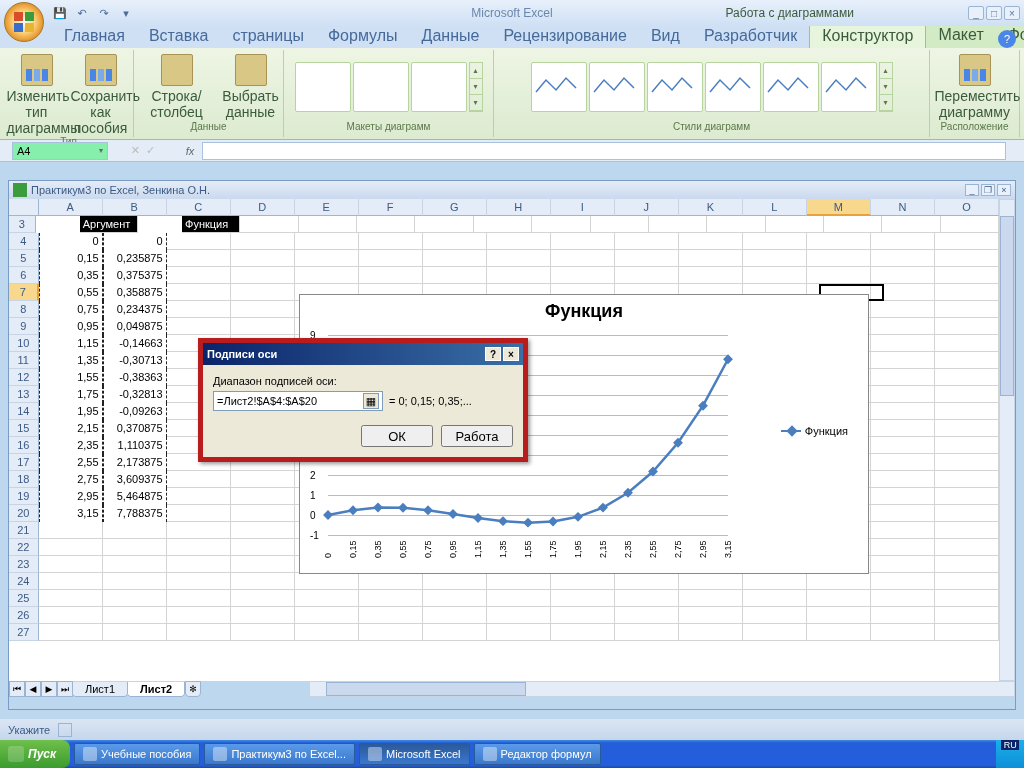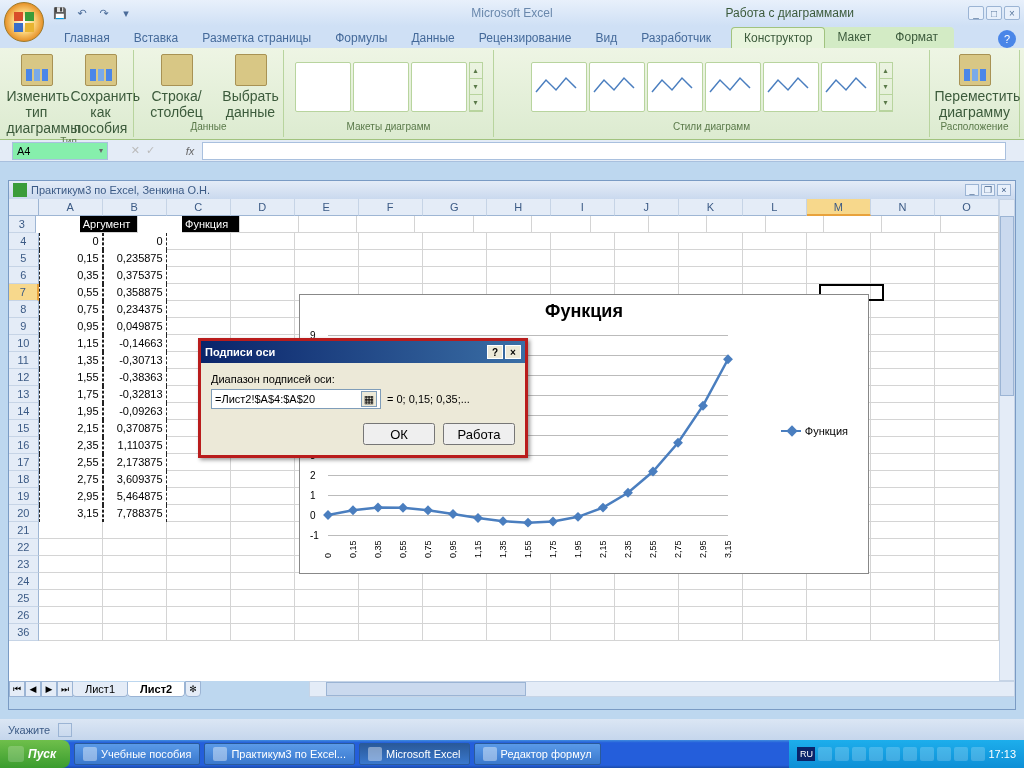--- a/index.html
+++ b/index.html
@@ -15,21 +15,21 @@
 .office-btn .flag span:nth-child(4){background:#e8b431;}
 .qat { margin-left: 52px; display: flex; gap: 6px; align-items:center; }
 .qat-item { width:16px;height:16px;display:flex;align-items:center;justify-content:center;color:#4a6b99;}
 .title-text { position:absolute;left:50%;transform:translateX(-50%);color:#6a88ac;font-size:12px;}
 .context-title { position:absolute; right:170px; color:#3b5a3b; font-size:12px; }
 .win-controls { margin-left:auto;display:flex;gap:2px;margin-right:4px;}
 .win-controls span{width:16px;height:14px;border:1px solid #9bb4d4;display:flex;align-items:center;justify-content:center;font-size:10px;color:#5a789e;background:#e8f0fb;border-radius:2px;}
 
 
 .ribbon-tabs { height:22px; display:flex; align-items:end; padding-left:52px; background:linear-gradient(to bottom,#cfe0f5,#cfe0f5);}
-.tab { padding: 3px 12px; color:#456a9a; cursor:pointer; font-size:12px; border-top-left-radius:4px;border-top-right-radius:4px;}
+.tab { padding: 3px 12px; color:#456a9a; cursor:pointer; font-size:16px; border-top-left-radius:4px;border-top-right-radius:4px;}
 .tab.active { background:#e8f5dd; border:1px solid #a1c37f; border-bottom:none; color:#3b5a3b;}
 .context-tabs { margin-left:auto; display:flex; background:#d3ebc5; border-top-left-radius:4px;border-top-right-radius:4px; padding:0 4px 0 0; margin-right:70px;}
 .context-tabs .tab { color:#3b5a3b; }
 .help-btn { position:absolute;right:8px;top:30px;width:18px;height:18px;border-radius:50%;background:#4a86e8;color:#fff;display:flex;align-items:center;justify-content:center;font-size:11px;}
 
 .ribbon-body { height:92px; background:linear-gradient(to bottom,#eef5e4,#dcebd0); border-bottom:1px solid #a1c37f; display:flex; padding:2px 4px;}
 .group { border-right:1px solid #b8d49e; padding:2px 6px; display:flex;flex-direction:column;align-items:center;justify-content:space-between;}
 .group-label { font-size:10px;color:#5a794a;margin-top:auto;text-align:center;height:14px;}
 .group-buttons { display:flex;gap:4px;flex:1;align-items:flex-start;}
 .big-btn { width:60px;text-align:center;font-size:14px;color:#3b5a3b;padding-top:2px;}
@@ -71,21 +71,21 @@
 .chart-title{text-align:center;font-size:18px;font-weight:bold;margin-top:6px;}
 .plot{position:absolute;left:28px;top:40px;width:400px;height:200px;}
 .plot .hgrid{position:absolute;left:0;right:0;border-top:1px solid #bbb;}
 .plot .ylabel{position:absolute;left:-18px;font-size:10px;transform:translateY(-50%);}
 .plot .xlabel{position:absolute;bottom:-28px;font-size:9px;transform:rotate(-90deg);transform-origin:left;}
 .legend{position:absolute;right:20px;top:130px;font-size:11px;display:flex;align-items:center;gap:4px;}
 .legend .mk{width:20px;height:2px;background:#4a7ebf;position:relative;}
 .legend .mk::before{content:"";position:absolute;left:7px;top:-3px;width:8px;height:8px;background:#4a7ebf;transform:rotate(45deg);}
 
 
-.dialog{position:absolute;left:198px;top:338px;width:330px;background:#ece9d8;border:3px solid #b91c1c;box-shadow:2px 2px 4px rgba(0,0,0,0.4);z-index:20;}
+.dialog{position:absolute;left:198px;top:338px;width:330px;background:#ece9d8;border:5px solid #b91c1c;box-shadow:2px 2px 4px rgba(0,0,0,0.4);z-index:20;}
 .dlg-title{height:22px;background:linear-gradient(to right,#0a246a,#3a6ea5);color:#fff;font-size:11px;font-weight:bold;display:flex;align-items:center;padding:0 4px;}
 .dlg-title .dlg-btns{margin-left:auto;display:flex;gap:2px;}
 .dlg-title .dlg-btns span{width:16px;height:14px;background:#ece9d8;color:#000;border:1px solid #fff;display:flex;align-items:center;justify-content:center;font-size:10px;}
 .dlg-body{padding:10px;}
 .dlg-body label{font-size:11px;display:block;margin-bottom:4px;}
 .dlg-row{display:flex;align-items:center;gap:6px;}
 .dlg-input{flex:0 0 170px;height:20px;border:1px solid #7f9db9;background:#fff;padding:0 3px;font-size:11px;display:flex;align-items:center;justify-content:space-between;}
 .dlg-input .collapse{width:16px;height:16px;border:1px solid #7f9db9;background:#ece9d8;display:flex;align-items:center;justify-content:center;}
 .dlg-preview{font-size:11px;}
 .dlg-buttons{display:flex;justify-content:flex-end;gap:8px;margin-top:14px;}
@@ -105,21 +105,21 @@
 .app-status{position:absolute;left:0;right:0;bottom:28px;height:21px;background:linear-gradient(to bottom,#dbe6f4,#c5d6ec);display:flex;align-items:center;padding:0 8px;font-size:11px;color:#3b5a85;}
 .app-status .right{margin-left:auto;display:flex;align-items:center;gap:6px;}
 .view-btn{width:18px;height:16px;border:1px solid #9bb4d4;background:#e4ecf7;}
 .zoom-track{width:100px;height:4px;background:#9bb4d4;position:relative;}
 .zoom-track::before{content:"";position:absolute;left:48px;top:-4px;width:6px;height:12px;background:#cad9ee;border:1px solid #7a9bc4;}
 
 .taskbar{position:absolute;left:0;right:0;bottom:0;height:28px;background:linear-gradient(to bottom,#3f8cde,#245edb 10%,#245edb 90%,#1a4aa8);display:flex;align-items:center;}
 .start{height:28px;padding:0 14px 0 8px;background:linear-gradient(to bottom,#6fbf4b,#3a9c2e);color:#fff;font-weight:bold;font-style:italic;border-radius:0 8px 8px 0;display:flex;align-items:center;gap:4px;font-size:12px;}
 .task-item{height:22px;margin-left:4px;padding:0 8px;background:linear-gradient(to bottom,#5a9ae8,#3a78cd);border:1px solid #2a5a9a;color:#fff;font-size:11px;display:flex;align-items:center;gap:4px;border-radius:2px;max-width:160px;overflow:hidden;}
 .task-item.active{background:linear-gradient(to bottom,#2a5a9a,#3a78cd);}
-.tray{margin-left:auto;height:28px;background:linear-gradient(to bottom,#1daeec,#0d8fd6);padding:0 8px;display:flex;align-items:center;gap:3px;color:#fff;font-size:11px;}
+.tray{margin-left:auto;height:28px;background:linear-gradient(to bottom,#1daeec,#0d8fd6);padding:0 0;display:flex;align-items:center;gap:3px;color:#fff;font-size:11px;flex-direction:column;}
 .tray span.icon{width:14px;height:14px;background:#fff3;border-radius:2px;}
 .lang{width:18px;height:14px;background:#0a246a;display:flex;align-items:center;justify-content:center;font-size:9px;}
 
 .selected-cell{position:absolute;border:2px solid #000;pointer-events:none;}
 </style>
 </head>
 <body>
 
 <div class="title-bar">
   <div class="office-btn">
@@ -707,21 +707,21 @@
           <div class="cell"></div>
           <div class="cell"></div>
           <div class="cell"></div>
           <div class="cell"></div>
           <div class="cell"></div>
           <div class="cell"></div>
           <div class="cell"></div>
           <div class="cell"></div>
         </div>
         <div class="row">
-          <div class="row-h">36</div>
+          <div class="row-h">27</div>
           <div class="cell"></div>
           <div class="cell"></div>
           <div class="cell"></div>
           <div class="cell"></div>
           <div class="cell"></div>
           <div class="cell"></div>
           <div class="cell"></div>
           <div class="cell"></div>
           <div class="cell"></div>
           <div class="cell"></div>

